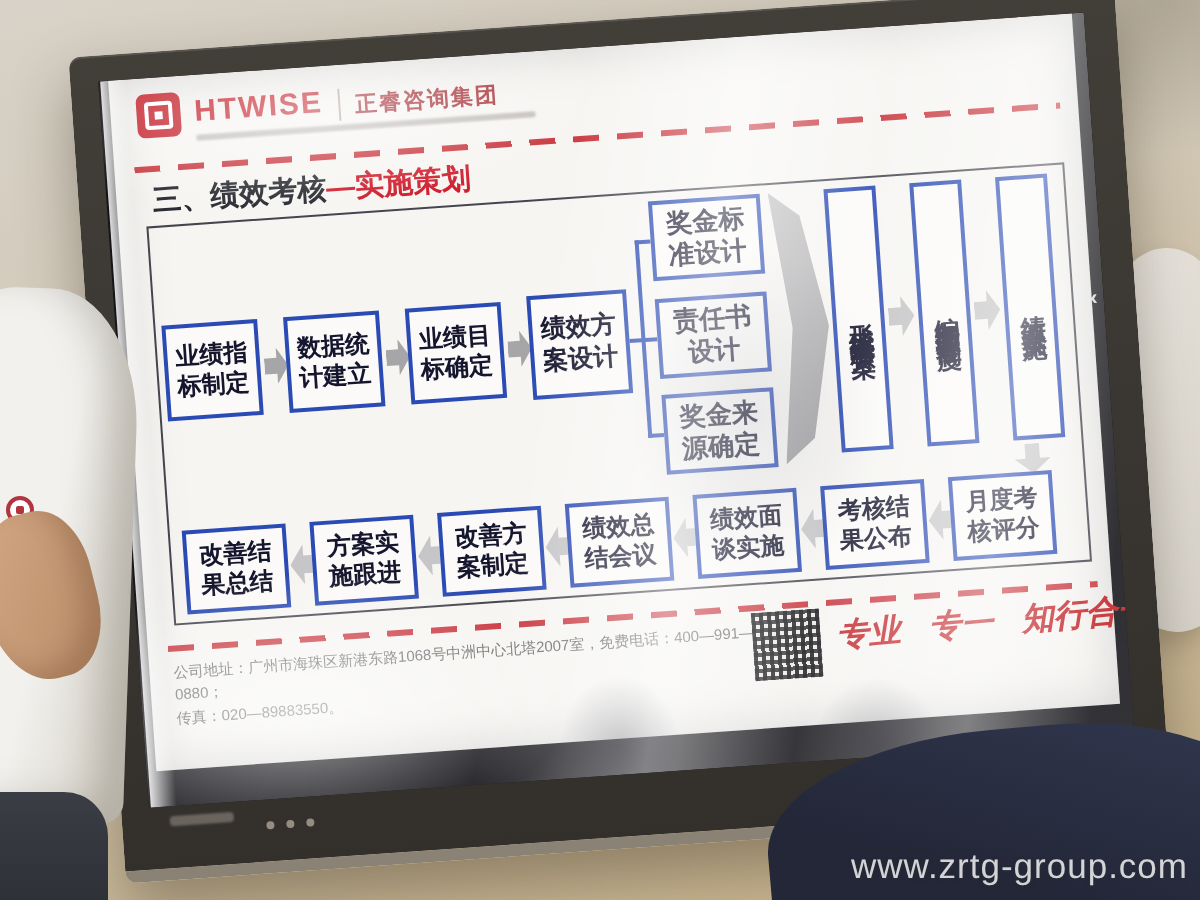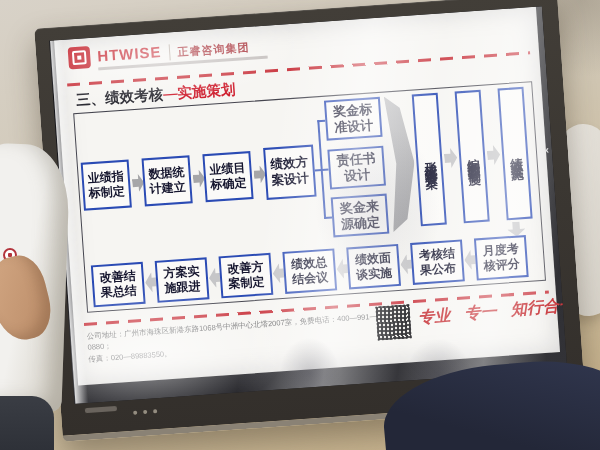--- a/index.html
+++ b/index.html
@@ -254,13 +254,14 @@
     <div class="presenter-shirt"></div>
     <div class="presenter-chest-logo">
         <i></i>
       </div>
     <div class="presenter-arm"></div>
     <div class="presenter-pants"></div>
   </div>
 
   <div class="viewer-head"></div>
 
+  <div class="watermark">www.zrtg-group.com</div>
 </div>
 
 </body></html>

